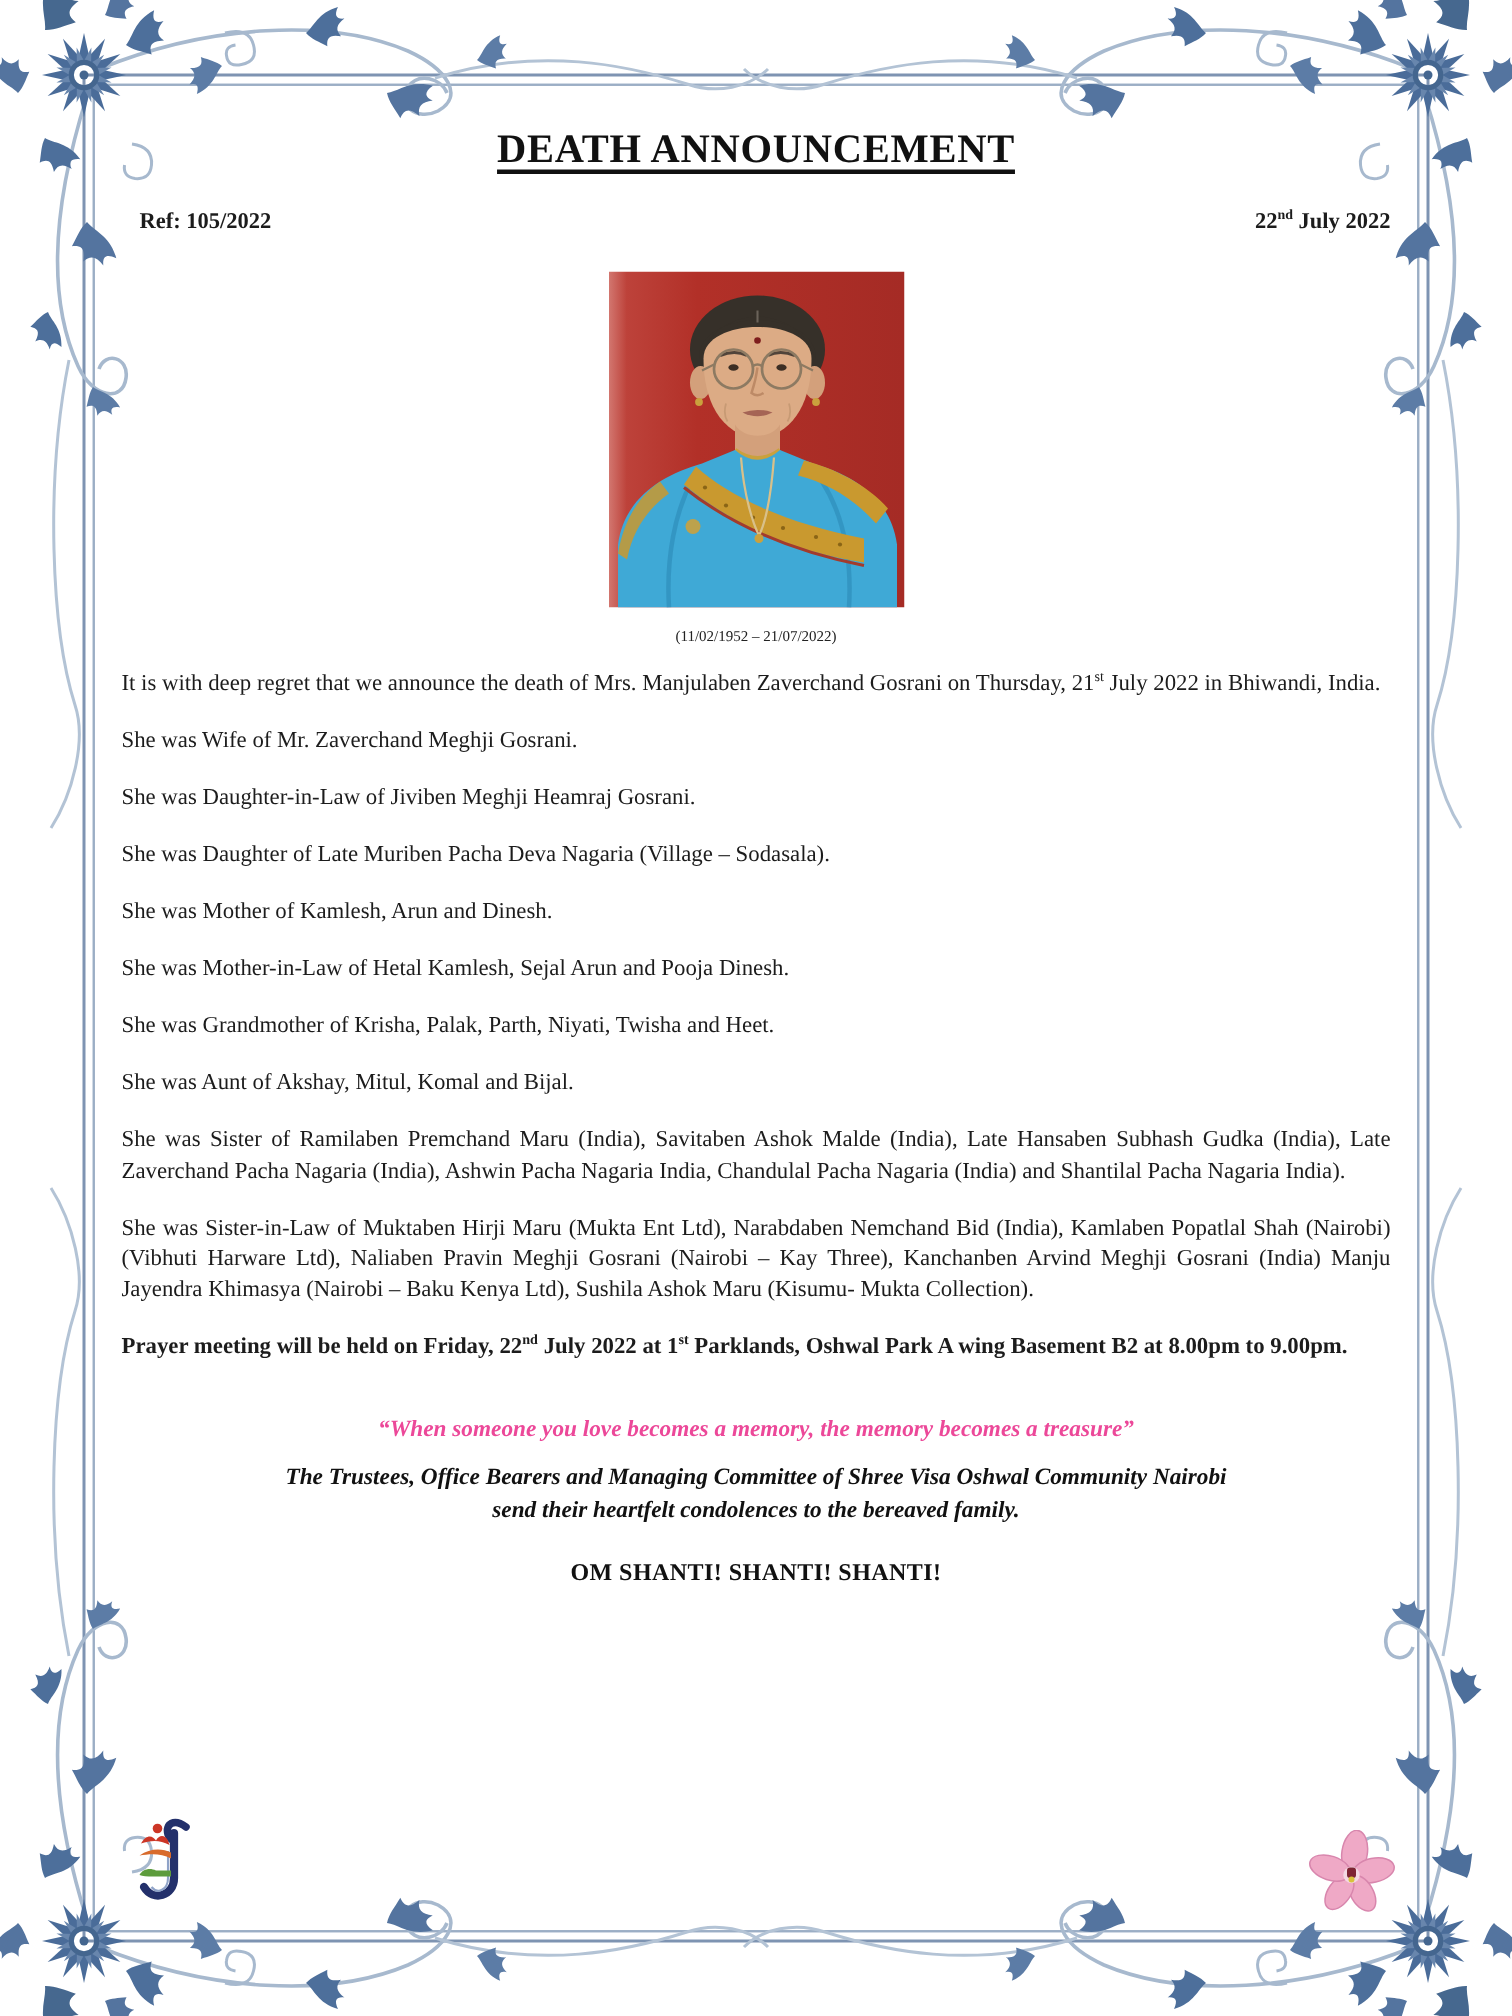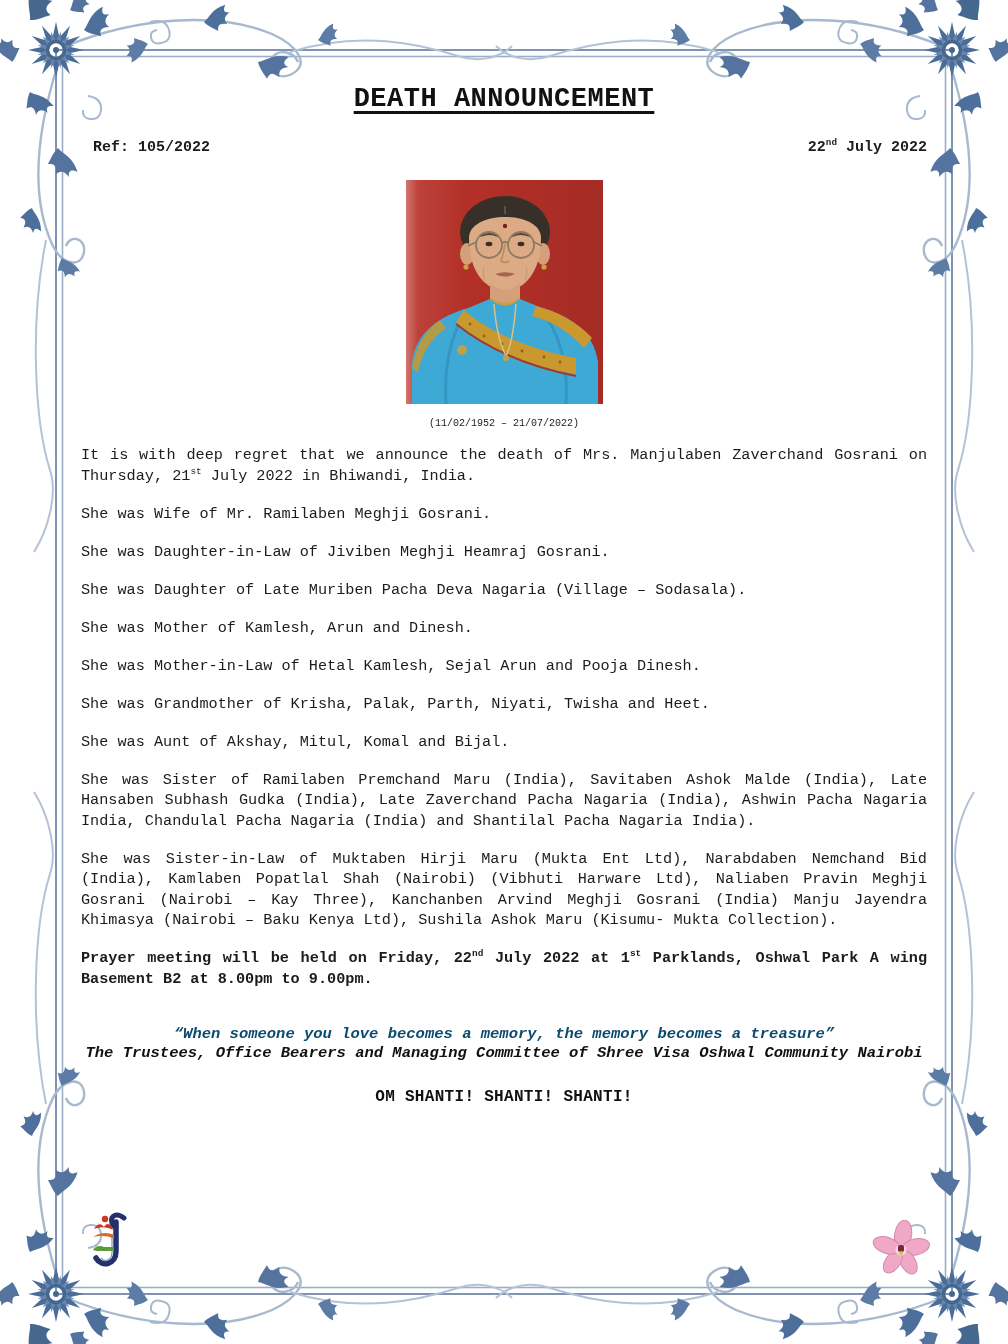--- a/index.html
+++ b/index.html
@@ -1,33 +1,33 @@
 <!DOCTYPE html>
 <html><head>
 <meta charset="utf-8">
 <style>
   html,body{margin:0;padding:0;background:#ffffff;}
   .page{position:relative;width:1008px;height:1344px;background:#ffffff;overflow:hidden;
-        font-family:Liberation Mono, monospace;color:#1c1c1c;}
+        font-family:Liberation Serif, serif;color:#1c1c1c;}
   .border-svg{position:absolute;left:0;top:0;pointer-events:none;}
   .content{position:absolute;left:81px;top:0;width:846px;}
   .title{margin:84px 0 0;text-align:center;font-size:27px;font-weight:bold;letter-spacing:.5px;
          text-decoration:underline;text-decoration-thickness:3px;text-underline-offset:5px;color:#111;}
   .ref-row{display:flex;justify-content:space-between;align-items:baseline;margin-top:25px;
            font-weight:bold;font-size:15px;padding-left:12px;}
   .deceased-name{margin:15px 0 0;text-align:center;font-size:22.5px;font-weight:bold;letter-spacing:.3px;color:#111;}
   .photo-wrap{margin-top:24px;text-align:center;}
   .photo-wrap svg{display:inline-block;}
   .caption{margin-top:9px;text-align:center;font-size:10px;color:#222;}
   .paras{margin-top:16px;font-size:15.2px;line-height:20.5px;text-align:justify;}
   .paras p{margin:0 0 17.5px;}
   .paras p.bold{font-weight:bold;}
   sup{font-size:62%;line-height:0;}
-  .quote{margin-top:36px;text-align:center;font-weight:bold;font-style:italic;font-size:15.5px;color:#0c4a6e;}
-  .condolence{margin-top:0;text-align:center;font-weight:bold;font-style:italic;font-size:15.5px;line-height:21.5px;color:#111;}
+  .quote{margin-top:36px;text-align:center;font-weight:bold;font-style:italic;font-size:15.5px;color:#ec4899;}
+  .condolence{margin-top:12px;text-align:center;font-weight:bold;font-style:italic;font-size:15.5px;line-height:21.5px;color:#111;}
   .om-shanti{margin-top:23px;text-align:center;font-weight:bold;font-size:16px;letter-spacing:.3px;color:#111;}
   .logo{position:absolute;left:88px;top:1212px;}
   .flower{position:absolute;left:872px;top:1220px;}
 </style>
 </head>
 <body>
 
 <div class="page">
 
   <svg class="border-svg" width="1008" height="1344" viewBox="0 0 1008 1344" aria-hidden="true">
@@ -152,36 +152,37 @@
         <path d="M88 124 C90 150 96 168 100 176 M110 124 C108 150 104 168 100 176" stroke="#d9c089" stroke-width="1.5" fill="none"></path>
         <circle cx="100" cy="178" r="3" fill="#caa13d"></circle>
         <path d="M6 188 C10 165 20 150 34 140 L40 148 C26 158 16 172 12 192 Z" fill="#c9992f" opacity="0.85"></path>
         <circle cx="56" cy="170" r="5" fill="#caa13d" opacity="0.9"></circle>
       </svg>
       <figcaption class="caption">(11/02/1952  –  21/07/2022)</figcaption>
     </figure>
 
     <main class="paras">
         <p>It is with deep regret that we announce the death of Mrs. Manjulaben Zaverchand Gosrani on Thursday, 21<sup>st</sup> July 2022 in Bhiwandi, India.</p>
-        <p>She was Wife of Mr. Ramilaben Meghji Gosrani.</p>
+        <p>She was Wife of Mr. Zaverchand Meghji Gosrani.</p>
         <p>She was Daughter-in-Law of Jiviben Meghji Heamraj Gosrani.</p>
         <p>She was Daughter of Late Muriben Pacha Deva Nagaria (Village – Sodasala).</p>
         <p>She was Mother of Kamlesh, Arun and Dinesh.</p>
         <p>She was Mother-in-Law of Hetal Kamlesh, Sejal Arun and Pooja Dinesh.</p>
         <p>She was Grandmother of Krisha, Palak, Parth, Niyati, Twisha and Heet.</p>
         <p>She was Aunt of Akshay, Mitul, Komal and Bijal.</p>
         <p>She was Sister of Ramilaben Premchand Maru (India), Savitaben Ashok Malde (India), Late Hansaben Subhash Gudka (India), Late Zaverchand Pacha Nagaria (India), Ashwin Pacha Nagaria India, Chandulal Pacha Nagaria (India) and Shantilal Pacha Nagaria India).</p>
         <p>She was Sister-in-Law of Muktaben Hirji Maru (Mukta Ent Ltd), Narabdaben Nemchand Bid (India), Kamlaben Popatlal Shah (Nairobi) (Vibhuti Harware Ltd), Naliaben Pravin Meghji Gosrani (Nairobi – Kay Three), Kanchanben Arvind Meghji Gosrani (India) Manju Jayendra Khimasya (Nairobi – Baku Kenya Ltd), Sushila Ashok Maru (Kisumu- Mukta Collection).</p>
         <p class="bold">Prayer meeting will be held on Friday, 22<sup>nd</sup> July 2022 at 1<sup>st</sup> Parklands, Oshwal Park A wing Basement B2 at 8.00pm to 9.00pm.</p>
       </main>
 
     <div class="quote">“When someone you love becomes a memory, the memory becomes a treasure”</div>
 
     <div class="condolence">
       <div>The Trustees, Office Bearers and Managing Committee of Shree Visa Oshwal Community Nairobi</div>
+      <div>send their heartfelt condolences to the bereaved family.</div>
     </div>
 
     <div class="om-shanti">OM SHANTI! SHANTI! SHANTI!</div>
   </div>
 
   <svg class="logo" width="40" height="62" viewBox="0 0 40 62">
     <path d="M36 6 C28 0 22 4 24 11 C25 14 27 15 28 15" fill="none" stroke="#23306b" stroke-width="5" stroke-linecap="round"></path>
     <path d="M28 10 L28 40 C28 52 14 56 8 46" fill="none" stroke="#23306b" stroke-width="5.5" stroke-linecap="round"></path>
     <path d="M24 22 L24 40 C24 48 17 51 13 46" stroke="#8fa3c8" stroke-width="1.4" fill="none"></path>
     <circle cx="17" cy="7" r="3.2" fill="#cc3626"></circle>

